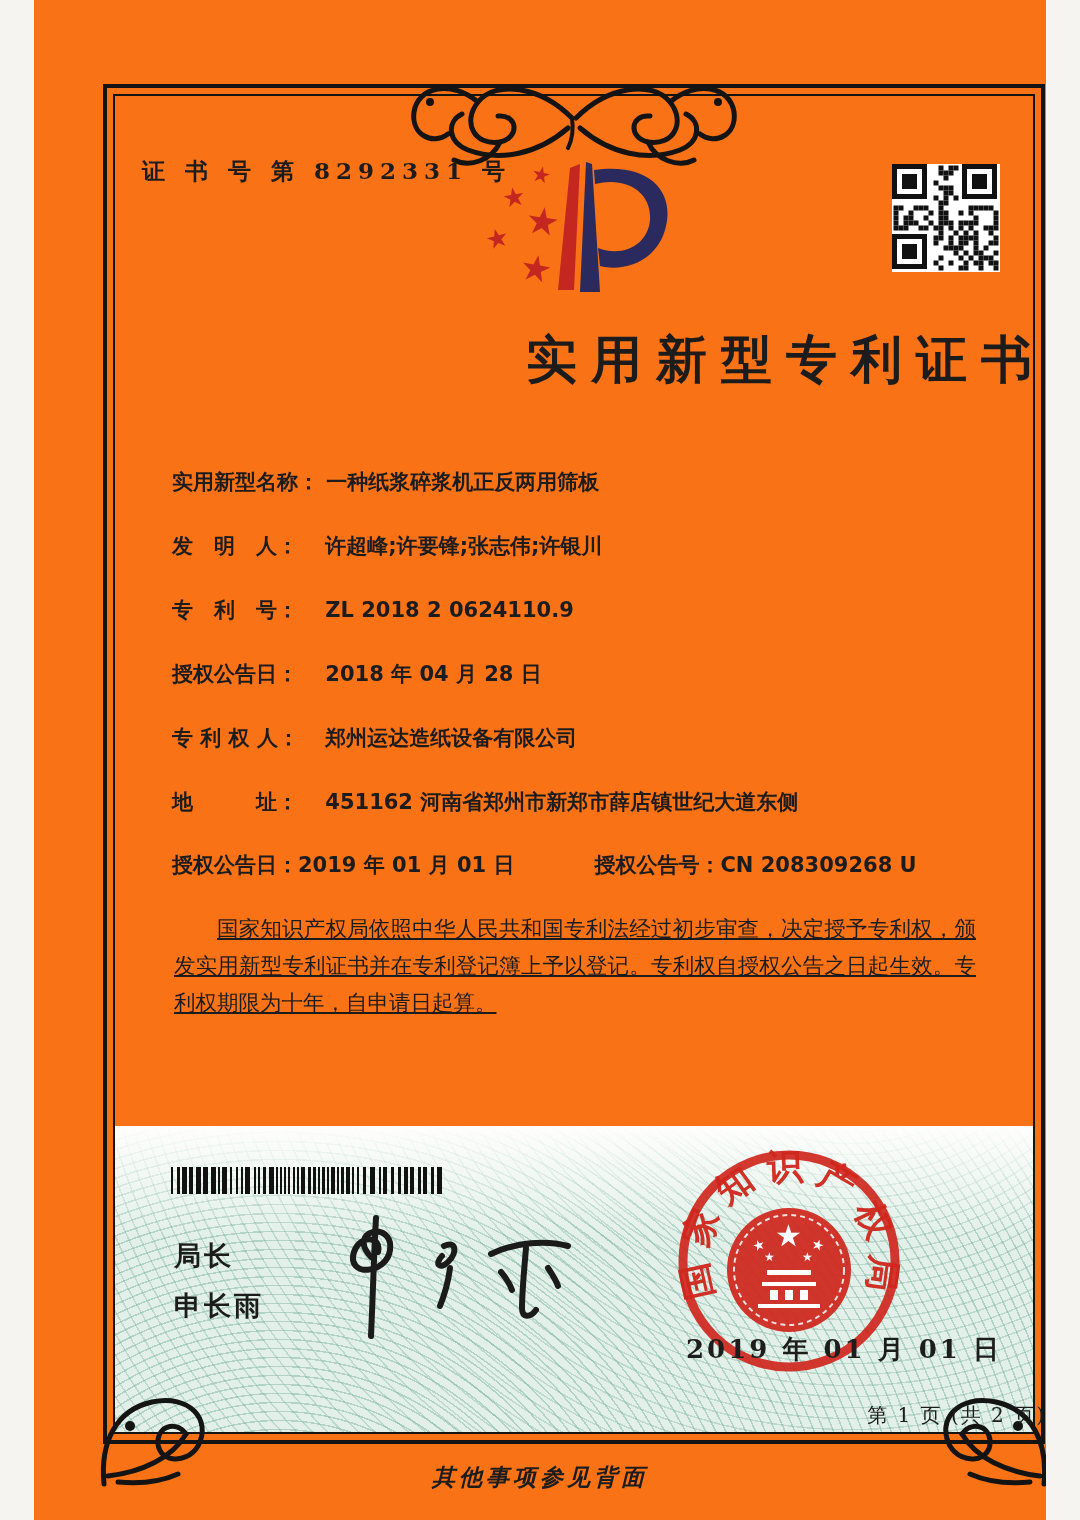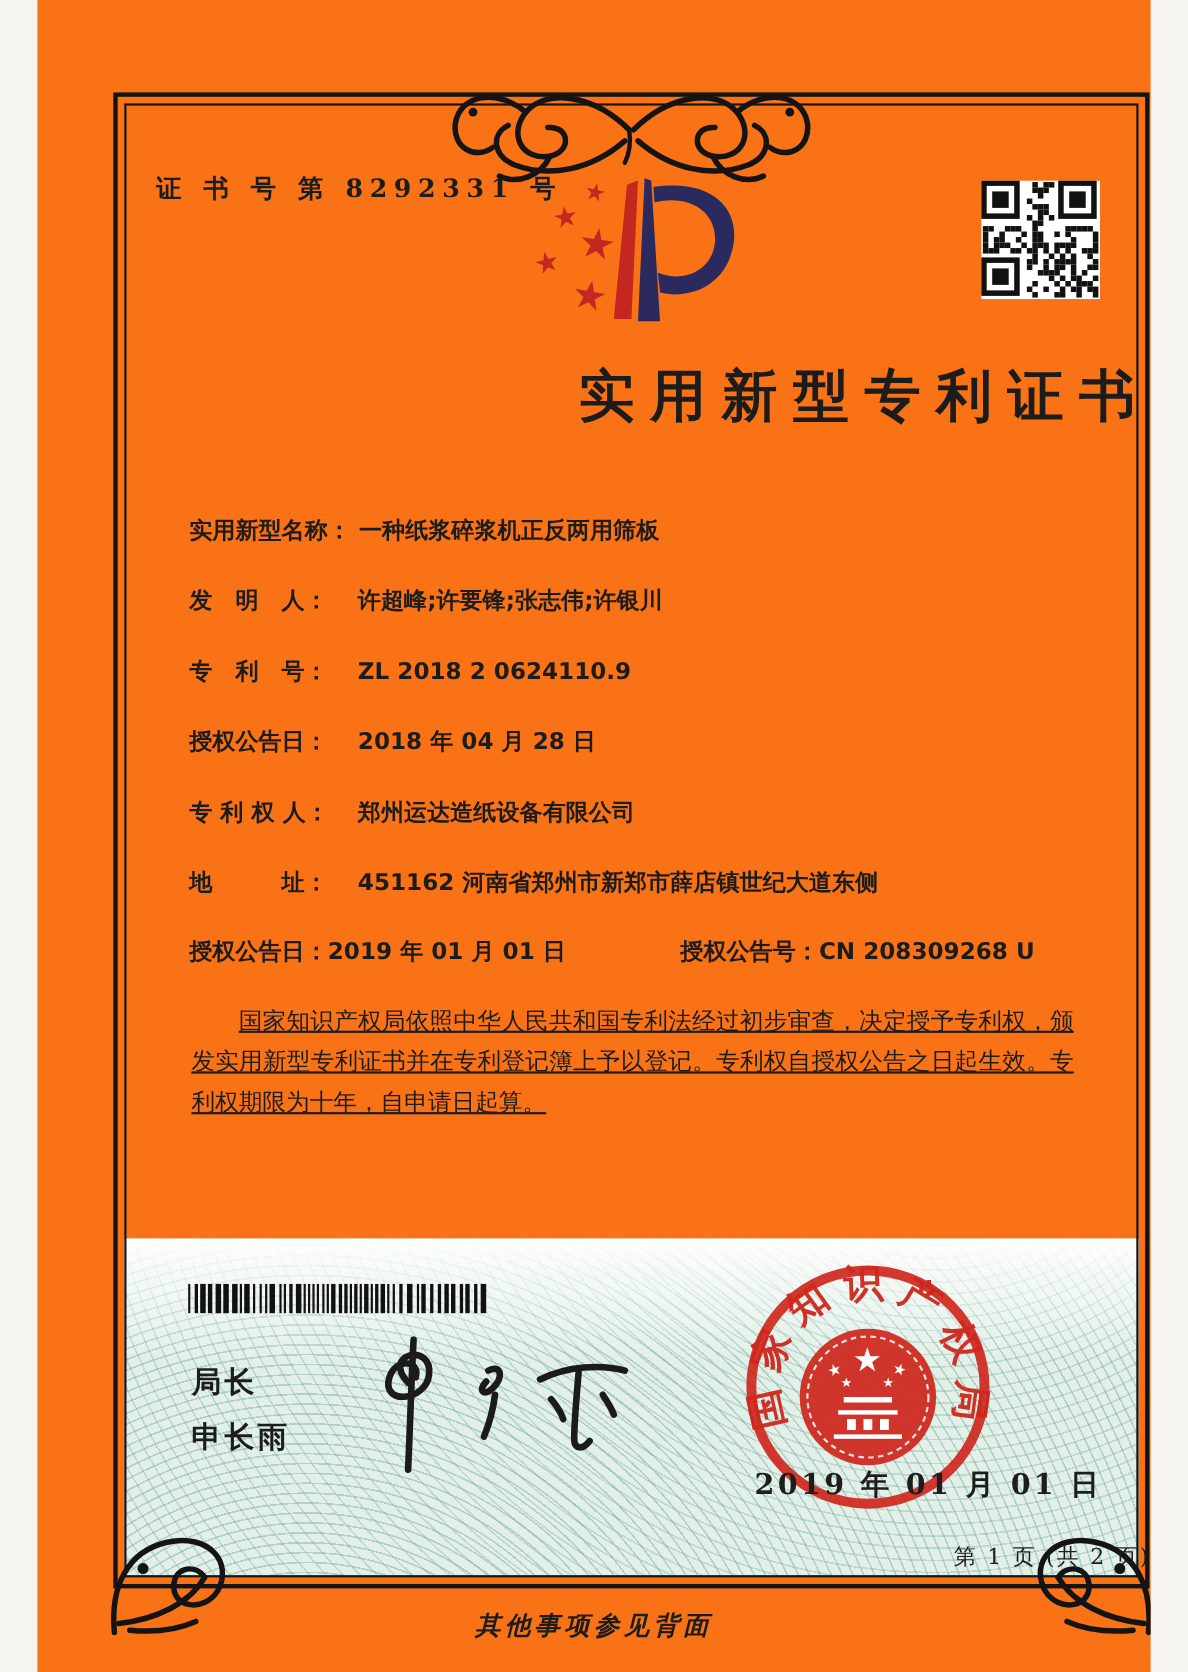--- a/index.html
+++ b/index.html
@@ -27,21 +27,21 @@
   .title{position:absolute;left:0;top:326px;width:100%;text-align:right;
     font-size:51px;font-weight:700;letter-spacing:14px;}
   .fields{position:absolute;left:138px;top:0;width:860px;
     font-family:"DejaVu Sans","Liberation Sans",sans-serif;font-weight:600;font-size:21px;}
   .field-row{position:absolute;left:0;white-space:nowrap;}
   .field-label{display:inline-block;min-width:146px;}
   .field-value{display:inline-block;}
   .f0{top:468px}.f1{top:532px}.f2{top:596px}.f3{top:660px}.f4{top:724px}.f5{top:788px}
   .grant-row{position:absolute;left:138px;top:851px;white-space:nowrap;
     font-family:"DejaVu Sans","Liberation Sans",sans-serif;font-weight:600;font-size:21px;}
-  .grant-pair2{margin-left:104px;}
+  .grant-pair2{margin-left:80px;}
   .body-text{position:absolute;left:128px;top:898px;width:826px;
     font-size:21.5px;line-height:37px;text-align:justify;}
   .body-text p{margin:12px;text-indent:2em;text-decoration:underline;}
   .barcode{position:absolute;left:137px;top:1167px;}
   .signer{position:absolute;left:140px;
     font-family:"DejaVu Sans","Liberation Sans",sans-serif;font-weight:600;font-size:27px;letter-spacing:3px;}
   .signer-title{top:1238px;}
   .signer-name{top:1288px;}
   .signature{position:absolute;left:282px;top:1212px;}
   .seal{position:absolute;left:638px;top:1144px;}

